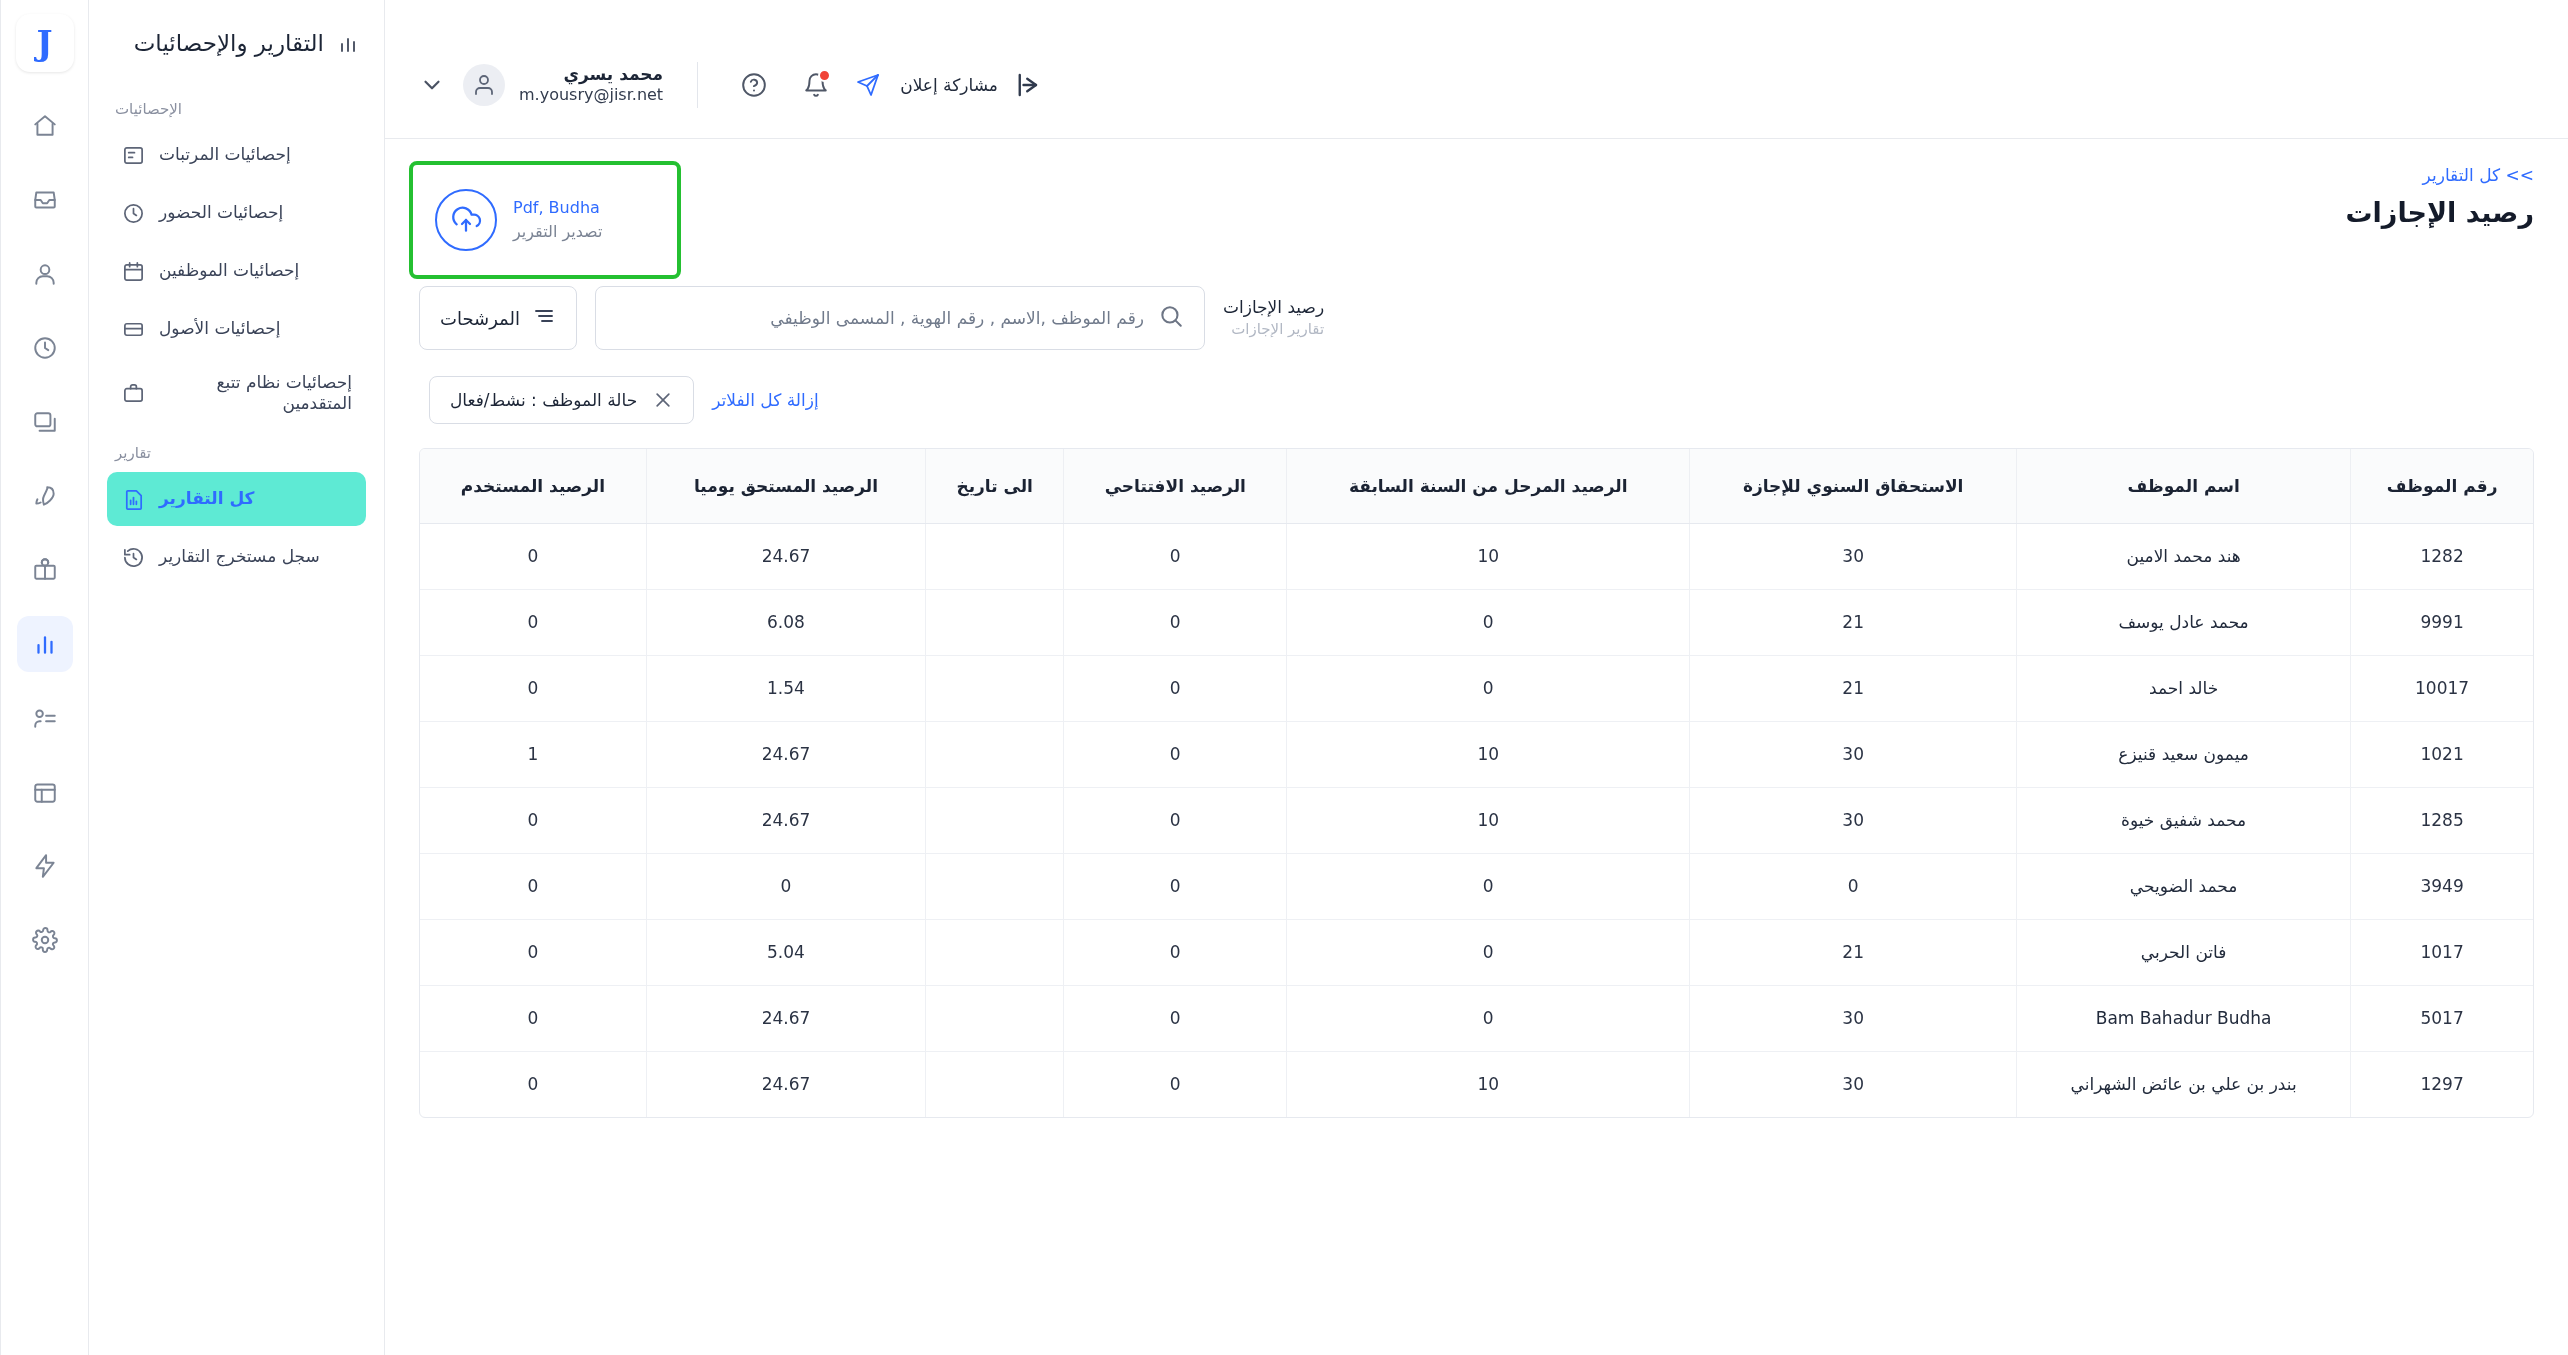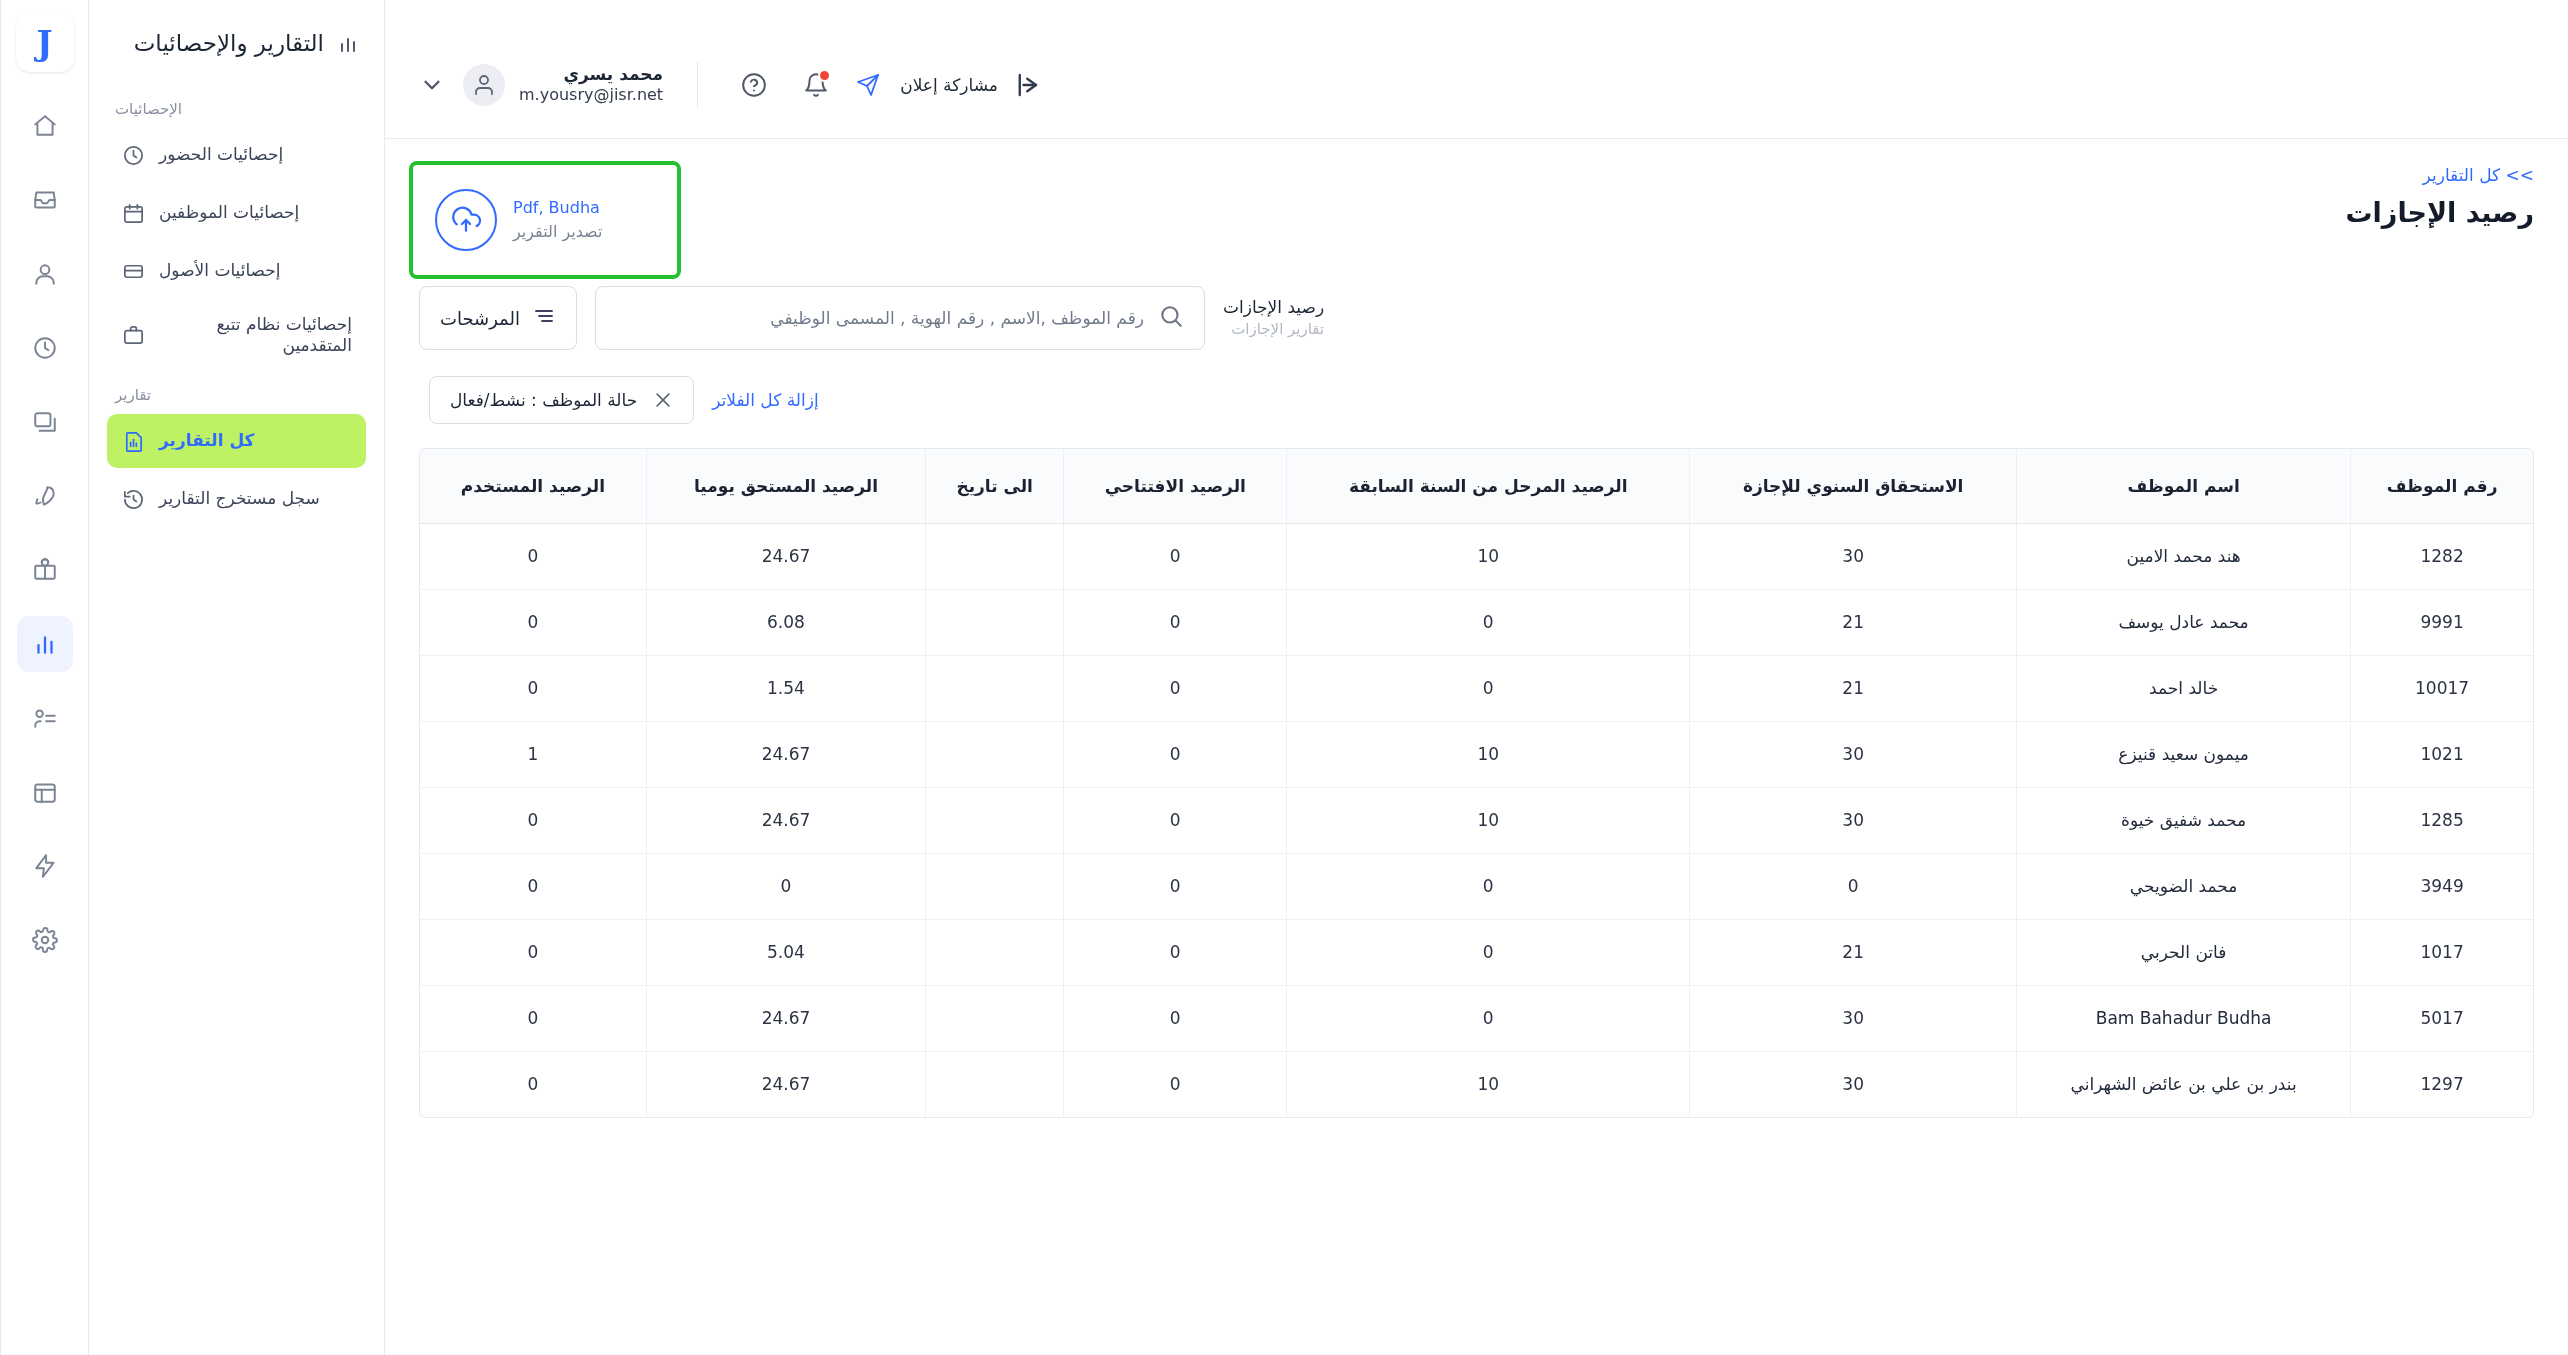--- a/index.html
+++ b/index.html
@@ -92,21 +92,21 @@
     border-radius: 10px;
     color: #3a4358;
     font-size: 17px;
     cursor: pointer;
     margin-bottom: 4px;
   }
   .side-item .s-label { text-align: right; line-height: 1.25; }
   .side-item .s-icon { color: #5d6577; display: flex; flex: 0 0 24px; }
   .side-item .s-icon svg { width: 23px; height: 23px; }
   .side-item.active {
-    background: #bef264;
+    background: #5eead4;
     color: #2f6bff;
     font-weight: 700;
     border-radius: 10px;
   }
   .side-item.active .s-icon { color: #2f6bff; }
   .side-item.two-line { height: 66px; }
 
   
   .main {
     flex: 1 1 auto;
@@ -593,20 +593,30 @@
             <line x1="6" y1="20" x2="6" y2="13"></line>
             <line x1="12" y1="20" x2="12" y2="8"></line>
             <line x1="18" y1="20" x2="18" y2="11"></line>
           </svg>
       </span>
       <span class="sidebar-title">التقارير والإحصائيات</span>
     </div>
 
     <div class="sidebar-group-label">الإحصائيات</div>
 
+    <div class="side-item">
+      <span class="s-label">إحصائيات المرتبات</span>
+      <span class="s-icon">
+        <svg viewBox="0 0 24 24" fill="none" stroke="currentColor" stroke-width="1.8" stroke-linecap="round" stroke-linejoin="round">
+            <rect x="3" y="4" width="18" height="16" rx="2"></rect>
+            <line x1="7" y1="9" x2="13" y2="9"></line>
+            <line x1="7" y1="14" x2="11" y2="14"></line>
+          </svg>
+      </span>
+    </div>
 
     <div class="side-item">
       <span class="s-label">إحصائيات الحضور</span>
       <span class="s-icon">
         <svg viewBox="0 0 24 24" fill="none" stroke="currentColor" stroke-width="1.8" stroke-linecap="round" stroke-linejoin="round">
             <circle cx="12" cy="12" r="9"></circle>
             <polyline points="12 7 12 12 15 14"></polyline>
           </svg>
       </span>
     </div>

